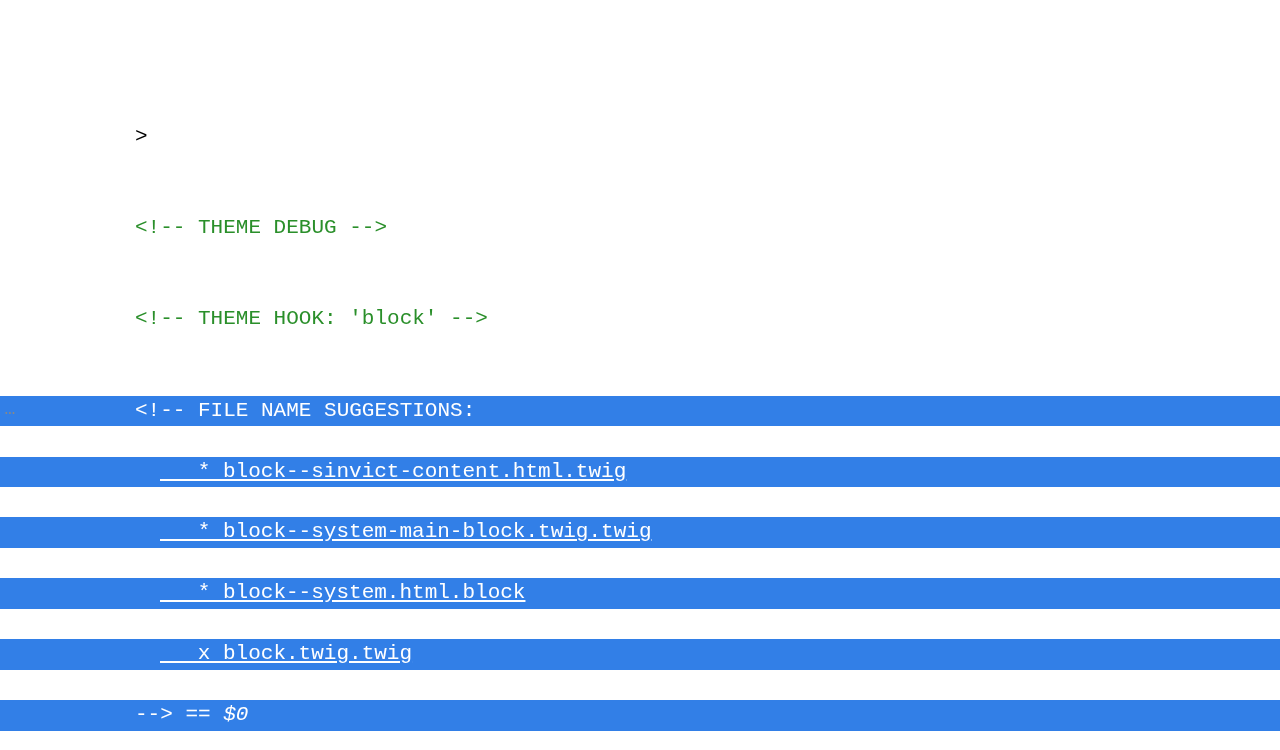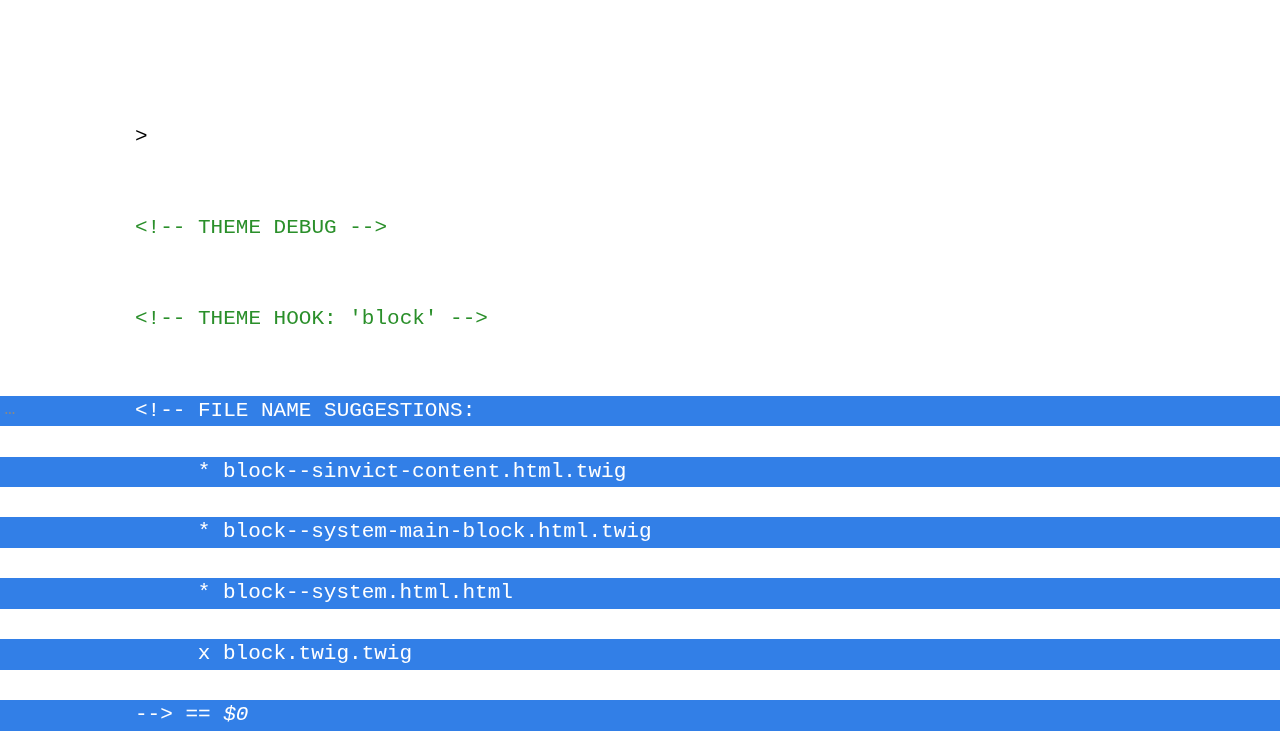--- a/index.html
+++ b/index.html
@@ -21,21 +21,21 @@
     text-align: center;
     color: #888;
     font-size: 18px;
     user-select: none;
   }
   .code {
     flex: 1;
     padding-left: 0;
   }
   .indent-2 { padding-left: 115px; }
-  .indent-3 { padding-left: 140px; }
+  .indent-3 { padding-left: 140px; text-decoration: underline; }
 
   .selected {
     background: #327fe7;
     color: #fff;
   }
   .selected .comment,
   .selected .tag,
   .selected .attr,
   .selected .string,
   .selected .eqnull,
@@ -69,25 +69,25 @@
 <div class="row selected">
   <div class="gutter">…</div>
   <div class="code indent-2"><span class="comment">&lt;!-- FILE NAME SUGGESTIONS:</span></div>
 </div>
 <div class="row selected">
   <div class="gutter"></div>
   <div class="code indent-3"><span class="comment">   * block--sinvict-content.html.twig</span></div>
 </div>
 <div class="row selected">
   <div class="gutter"></div>
-  <div class="code indent-3"><span class="comment">   * block--system-main-block.html.twig</span></div>
+  <div class="code indent-3"><span class="comment">   * block--system-main-block.twig.twig</span></div>
 </div>
 <div class="row selected">
   <div class="gutter"></div>
-  <div class="code indent-3"><span class="comment">   * block--system.html.html</span></div>
+  <div class="code indent-3"><span class="comment">   * block--system.html.block</span></div>
 </div>
 <div class="row selected">
   <div class="gutter"></div>
   <div class="code indent-3"><span class="comment">   x block.twig.twig</span></div>
 </div>
 <div class="row selected">
   <div class="gutter"></div>
   <div class="code indent-2"><span class="comment">--&gt;</span><span class="eqnull"> == </span><span class="dollar">$0</span></div>
 </div>
 

